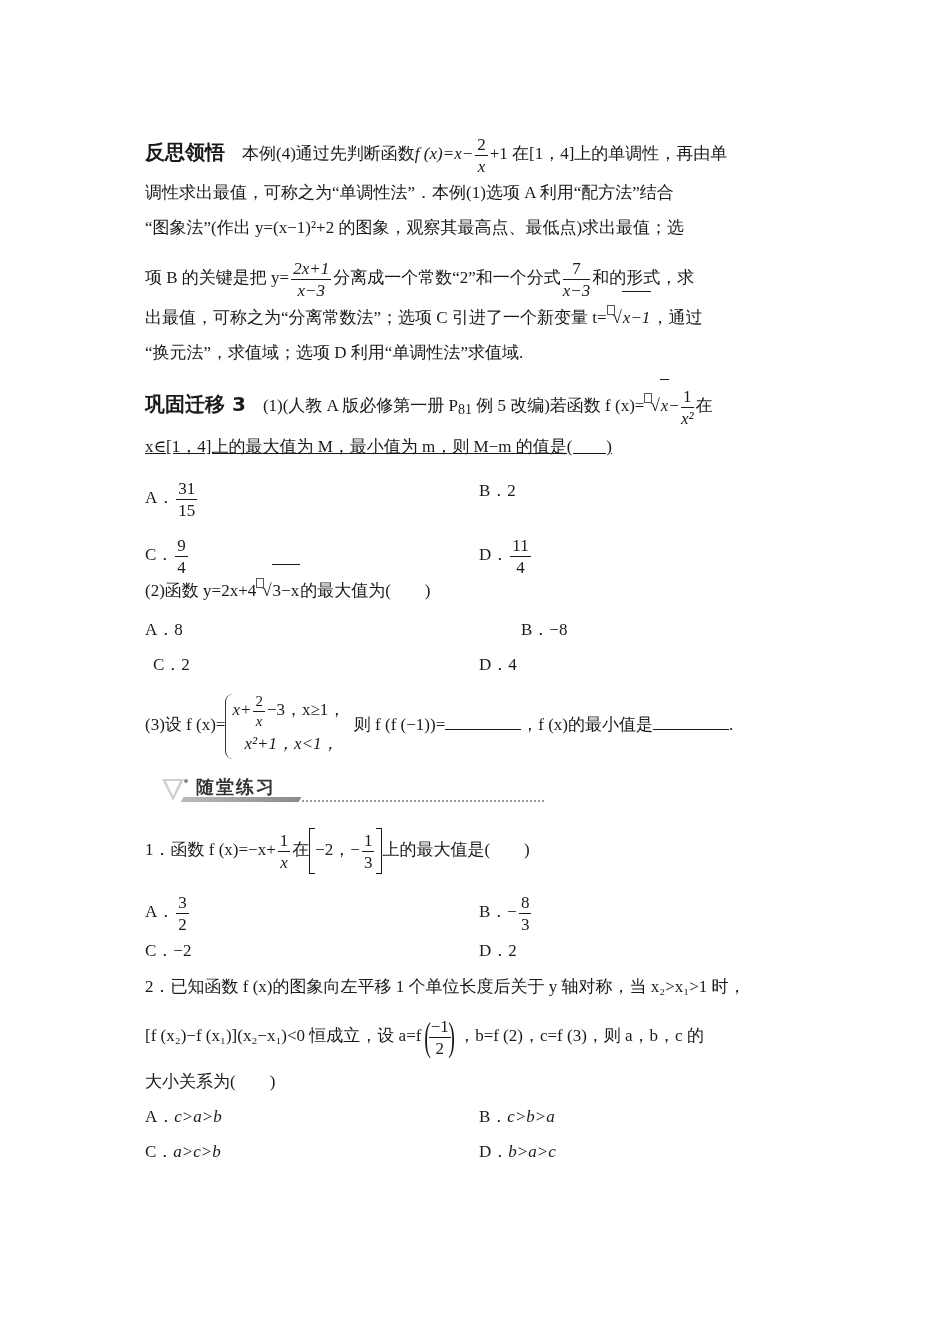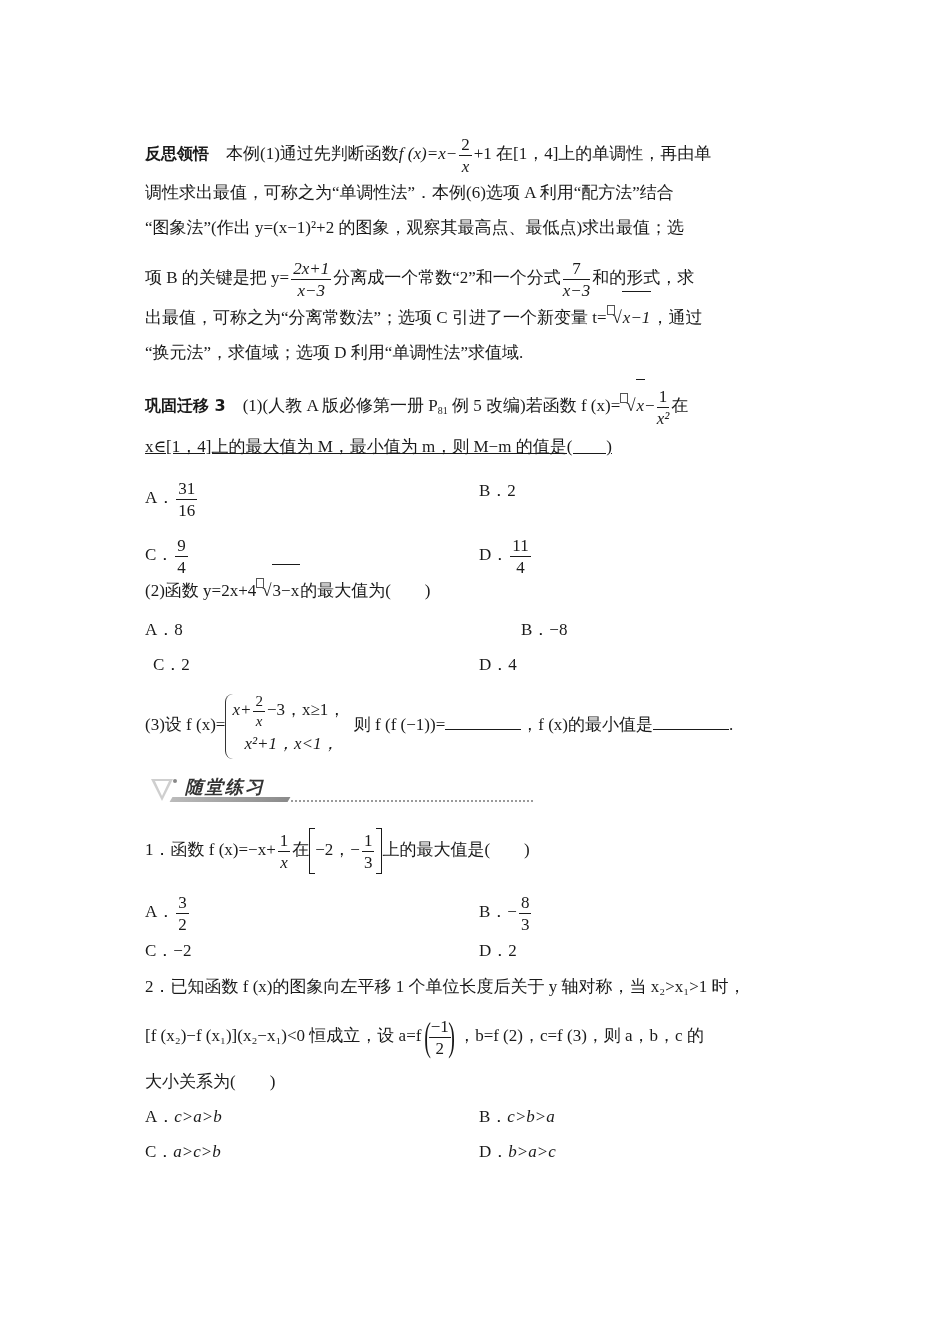--- a/index.html
+++ b/index.html
@@ -3,69 +3,69 @@
 <meta charset="utf-8">
 <style>
   html, body { margin: 0; padding: 0; background: #ffffff; }
   body {
     width: 950px; height: 1344px; position: relative; overflow: hidden;
     font-family: "Liberation Serif", "DejaVu Serif", serif;
     color: #1a1a1a; font-size: 17px;
   }
   .page { position: absolute; left: 145px; top: 0; width: 672px; }
   .line { position: absolute; left: 0; white-space: nowrap; line-height: 22px; }
-  .bold { font-weight: bold; font-family: "DejaVu Sans", "Liberation Sans", sans-serif; font-size: 16px; }
+  .bold { font-weight: bold; font-family: "DejaVu Sans", "Liberation Sans", sans-serif; font-size: 20px; }
   .i { font-style: italic; }
   .frac { display: inline-block; vertical-align: middle; text-align: center; margin: 0 2px; line-height: 1; }
   .frac .n { display: block; padding: 0 2px; border-bottom: 1px solid #1a1a1a; padding-bottom: 2px; }
   .frac .d { display: block; padding-top: 2px; }
   .opt { position: absolute; white-space: nowrap; line-height: 22px; }
   .root { position: relative; display: inline-block; }
   .root .idx { font-size: 9px; position: relative; top: -8px; border: 1px solid #555; width: 6px; height: 8px; display: inline-block; margin-right: -2px; }
   .root .body { border-top: 1px solid #1a1a1a; padding: 16px 1px; }
-  .sub { font-size: 10px; vertical-align: -3px; }
+  .sub { font-size: 14px; vertical-align: -3px; }
   .blank { display: inline-block; width: 76px; border-bottom: 1px solid #1a1a1a; height: 14px; }
   .brace-sys { display: inline-block; vertical-align: middle; border-left: 1.5px solid #333; border-radius: 8px 0 0 8px; padding-left: 6px; line-height: 30px; }
   .sq-bracket { display: inline-block; vertical-align: middle; border: 1.5px solid #1a1a1a; border-right: none; width: 5px; height: 44px; }
   .sq-bracket.r { border-left: none; border-right: 1.5px solid #1a1a1a; }
   .paren-big { display: inline-block; vertical-align: middle; font-size: 40px; line-height: 44px; font-weight: 100; transform: scaleX(0.5); }
-  .section-head { position: absolute; left: 4px; top: 773px; width: 390px; height: 34px; font-style: italic; }
+  .section-head { position: absolute; left: 15px; top: 773px; width: 390px; height: 34px; }
   .section-head .tri { position: absolute; left: 2px; top: 6px; width: 0; height: 0;
     border-left: 11px solid transparent; border-right: 11px solid transparent; border-top: 22px solid #cfcfcf; }
   .section-head .tri-in { position: absolute; left: 6px; top: 8px; width: 0; height: 0;
     border-left: 7px solid transparent; border-right: 7px solid transparent; border-top: 15px solid #ffffff; }
   .section-head .dot { position: absolute; left: 24px; top: 6px; width: 4px; height: 4px; border-radius: 50%; background: #888; }
   .section-head .title { position: absolute; left: 36px; top: 2px; font-family: "DejaVu Sans", sans-serif; font-weight: bold; font-size: 18px; color: #333; letter-spacing: 2px; }
   .section-head .bar { position: absolute; left: 22px; top: 24px; width: 118px; height: 5px; background: linear-gradient(to right, #bbbbbb, #8a8a8a); transform: skewX(-30deg); }
   .section-head .dots { position: absolute; left: 142px; top: 27px; width: 242px; border-bottom: 2px dotted #9a9a9a; }
 </style>
 </head>
 <body>
 
 <div class="page">
 
   <div class="line" style="top:136px;">
-    <span class="bold">反思领悟</span> <span>本例(1)通过先判断函数</span><span class="i">f (x)=x−</span><span class="frac"><span class="n">2</span><span class="d i">x</span></span><span>+1 在[1，4]上的单调性，再由单</span>
+    <span class="bold">反思领悟</span> <span>本例(4)通过先判断函数</span><span class="i">f (x)=x−</span><span class="frac"><span class="n">2</span><span class="d i">x</span></span><span>+1 在[1，4]上的单调性，再由单</span>
   </div>
-  <div class="line" style="top:182px;">调性求出最值，可称之为“单调性法”．本例(6)选项 A 利用“配方法”结合</div>
+  <div class="line" style="top:182px;">调性求出最值，可称之为“单调性法”．本例(1)选项 A 利用“配方法”结合</div>
   <div class="line" style="top:217px;">“图象法”(作出 y=(x−1)²+2 的图象，观察其最高点、最低点)求出最值；选</div>
   <div class="line" style="top:260px;">
     <span>项 B 的关键是把 y=</span><span class="frac"><span class="n i">2x+1</span><span class="d i">x−3</span></span><span>分离成一个常数“2”和一个分式</span><span class="frac"><span class="n">7</span><span class="d i">x−3</span></span><span>和的形式，求</span>
   </div>
   <div class="line" style="top:307px;">
     <span>出最值，可称之为“分离常数法”；选项 C 引进了一个新变量 t=</span><span class="root"><span class="idx"></span>√<span class="body i">x−1</span></span><span>，通过</span>
   </div>
   <div class="line" style="top:342px;">“换元法”，求值域；选项 D 利用“单调性法”求值域.</div>
 
   <div class="line" style="top:388px;">
     <span class="bold">巩固迁移 3</span> <span>(1)(人教 A 版必修第一册 P</span><span class="sub">81</span><span> 例 5 改编)若函数 f (x)=</span><span class="root"><span class="idx"></span>√<span class="body i">x</span></span><span>−</span><span class="frac"><span class="n">1</span><span class="d i">x²</span></span><span>在</span>
   </div>
   <div class="line" style="top:436px;text-decoration:underline;">x∈[1，4]上的最大值为 M，最小值为 m，则 M−m 的值是(　　)</div>
 
-  <div class="opt" style="top:480px; left:0;"><span>A．</span><span class="frac"><span class="n">31</span><span class="d">16</span></span></div>
+  <div class="opt" style="top:480px; left:0;"><span>A．</span><span class="frac"><span class="n">31</span><span class="d">15</span></span></div>
   <div class="opt" style="top:480px; left:334px;"><span>B．</span><span>2</span></div>
   <div class="opt" style="top:537px; left:0;"><span>C．</span><span class="frac"><span class="n">9</span><span class="d">4</span></span></div>
   <div class="opt" style="top:537px; left:334px;"><span>D．</span><span class="frac"><span class="n">11</span><span class="d">4</span></span></div>
 
   <div class="line" style="top:580px;">
     <span>(2)函数 y=2x+4</span><span class="root"><span class="idx"></span>√<span class="body">3−x</span></span><span>的最大值为(　　)</span>
   </div>
   <div class="opt" style="top:619px; left:0;"><span>A．</span><span>8</span></div>
   <div class="opt" style="top:619px; left:334px;margin-left:42px;"><span>B．</span><span>−8</span></div>
   <div class="opt" style="top:654px; left:8px;"><span>C．</span><span>2</span></div>

